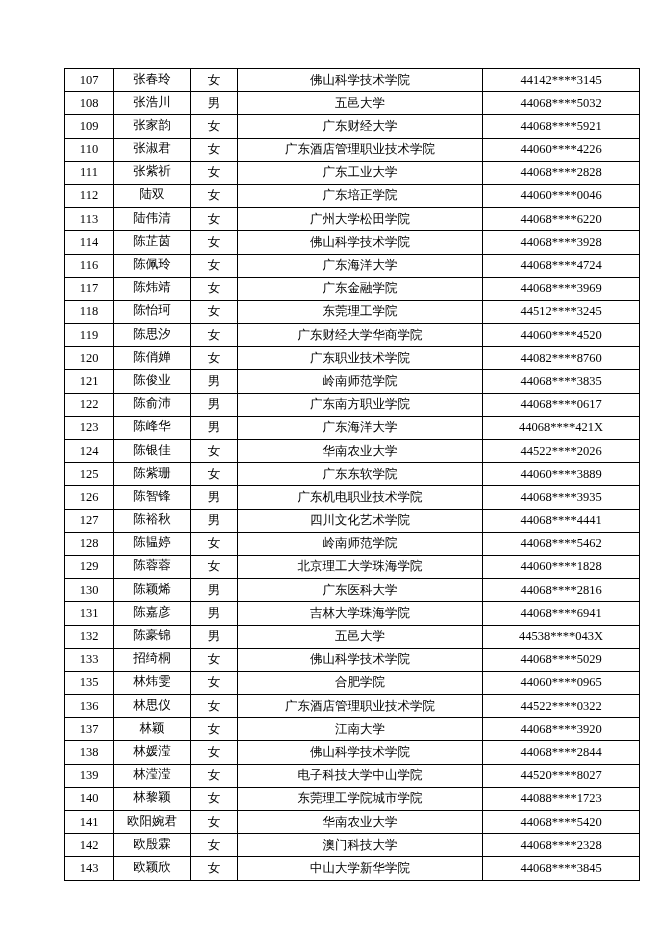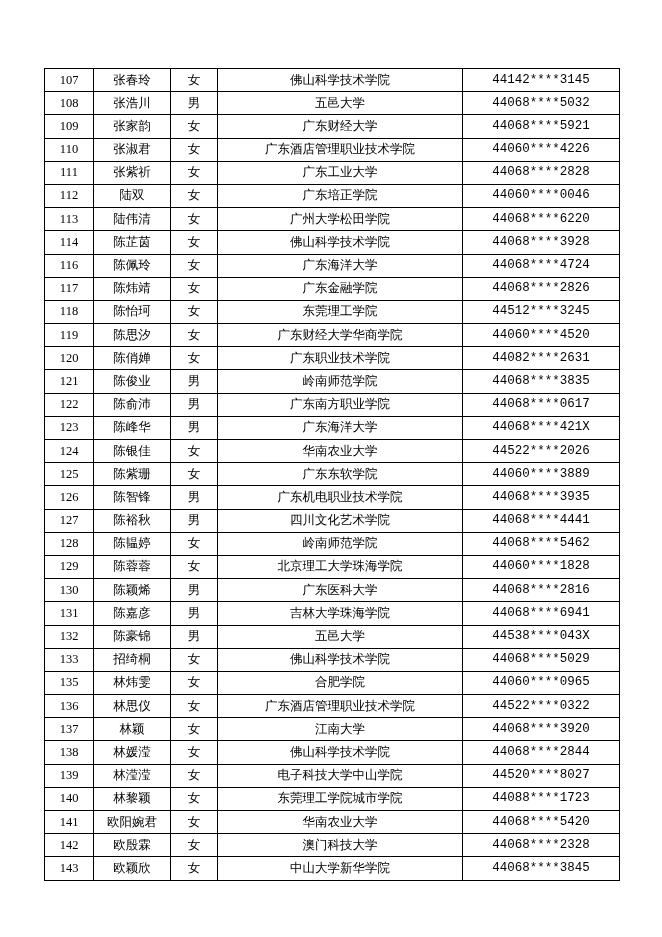--- a/index.html
+++ b/index.html
@@ -12,43 +12,43 @@
     height: 937px;
     font-family: "Liberation Serif", "DejaVu Serif", serif;
     color: #000000;
     overflow: hidden;
   }
   .page {
     position: relative;
     width: 662px;
     height: 666px;
     box-sizing: border-box;
-    padding: 68px 56px 0 44px;
+    padding: 68px 56px 0 64px;
   }
   table.roster {
     width: 550px;
     border-collapse: collapse;
     table-layout: fixed;
   }
   table.roster td {
     border: 1px solid #000000;
     height: 22.2px;
     padding: 0 2px;
     font-size: 12.5px;
     line-height: 1.05;
     text-align: center;
     vertical-align: middle;
     white-space: nowrap;
     overflow: hidden;
   }
   td.col-idx { width: 44px; }
-  td.col-name { width: 72px; }
+  td.col-name { width: 72px; font-family: Liberation Mono, monospace; }
   td.col-sex { width: 42px; }
   td.col-school { width: 240px; }
-  td.col-id { width: 152px; font-family: Liberation Mono, monospace; letter-spacing: 0px; border-radius: 8px; }
+  td.col-id { width: 152px; font-family: Liberation Serif, serif; letter-spacing: 0px; border-radius: 8px; }
 </style>
 </head>
 <body>
 
 <div class="page">
   <table class="roster">
     <tbody>
         <tr>
           <td class="col-idx">107</td>
           <td class="col-name">张春玲</td>
@@ -110,42 +110,42 @@
           <td class="col-name">陈佩玲</td>
           <td class="col-sex">女</td>
           <td class="col-school">广东海洋大学</td>
           <td class="col-id">44068****4724</td>
         </tr>
         <tr>
           <td class="col-idx">117</td>
           <td class="col-name">陈炜靖</td>
           <td class="col-sex">女</td>
           <td class="col-school">广东金融学院</td>
-          <td class="col-id">44068****2826</td>
+          <td class="col-id">44068****3969</td>
         </tr>
         <tr>
           <td class="col-idx">118</td>
           <td class="col-name">陈怡珂</td>
           <td class="col-sex">女</td>
           <td class="col-school">东莞理工学院</td>
           <td class="col-id">44512****3245</td>
         </tr>
         <tr>
           <td class="col-idx">119</td>
           <td class="col-name">陈思汐</td>
           <td class="col-sex">女</td>
           <td class="col-school">广东财经大学华商学院</td>
           <td class="col-id">44060****4520</td>
         </tr>
         <tr>
           <td class="col-idx">120</td>
           <td class="col-name">陈俏婵</td>
           <td class="col-sex">女</td>
           <td class="col-school">广东职业技术学院</td>
-          <td class="col-id">44082****2631</td>
+          <td class="col-id">44082****8760</td>
         </tr>
         <tr>
           <td class="col-idx">121</td>
           <td class="col-name">陈俊业</td>
           <td class="col-sex">男</td>
           <td class="col-school">岭南师范学院</td>
           <td class="col-id">44068****3835</td>
         </tr>
         <tr>
           <td class="col-idx">122</td>

